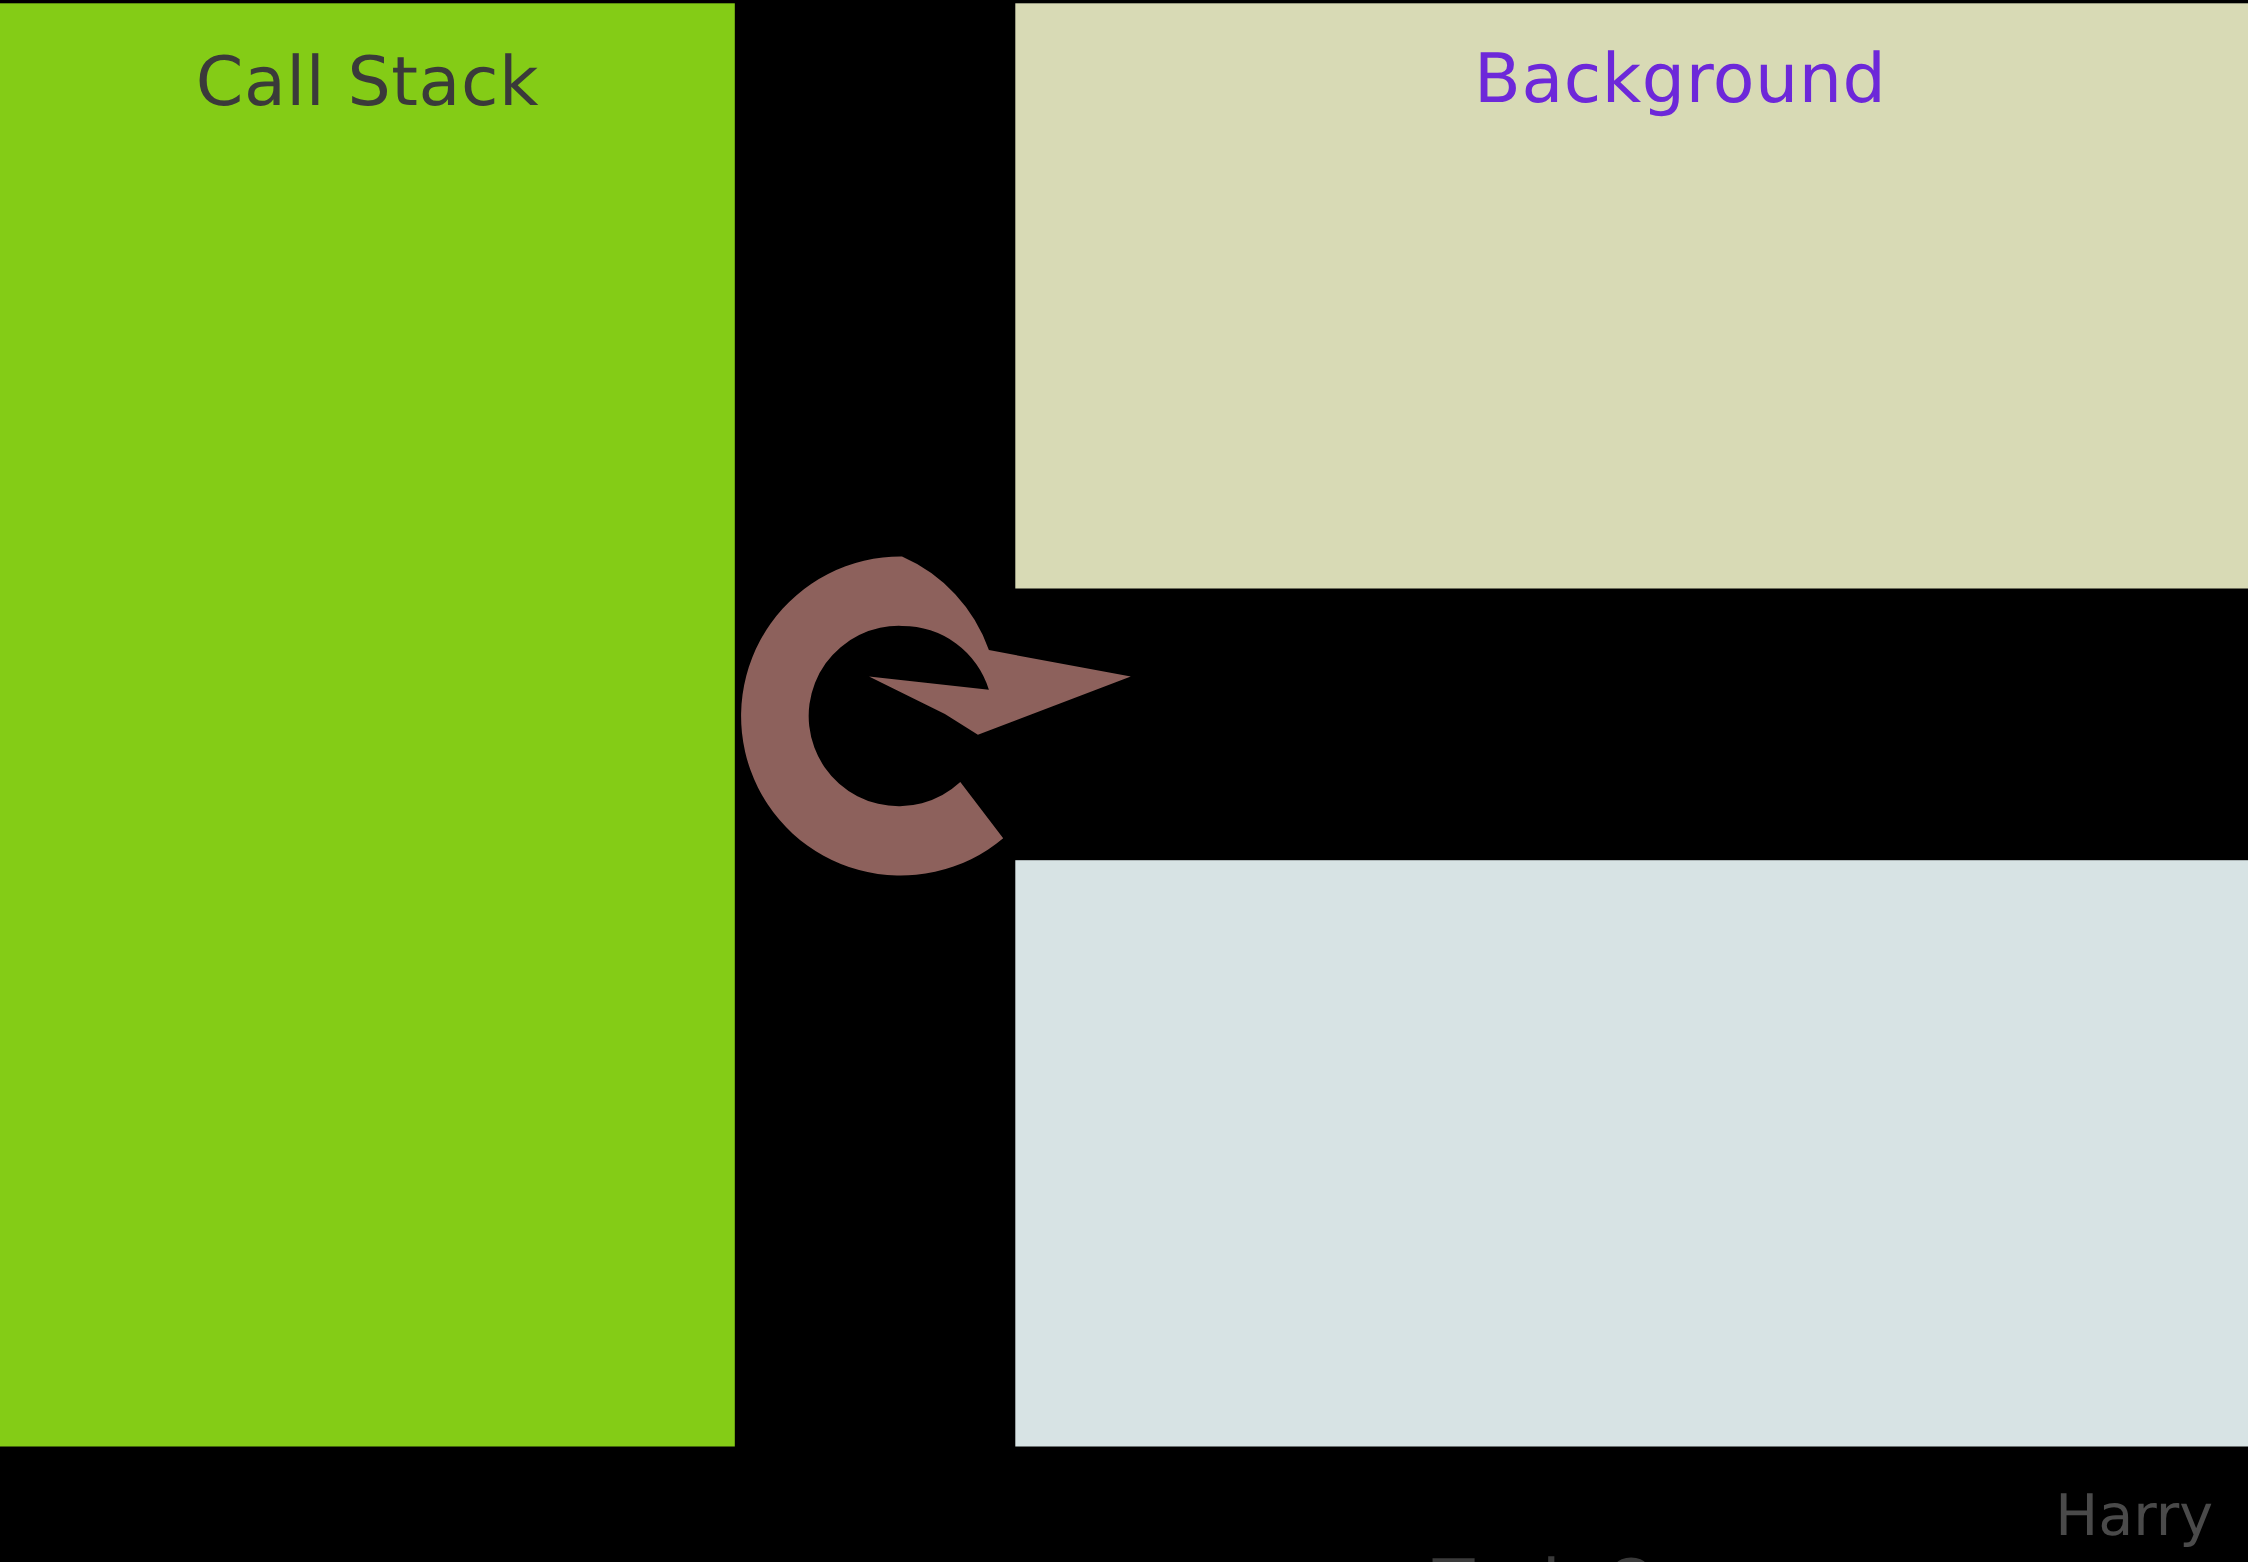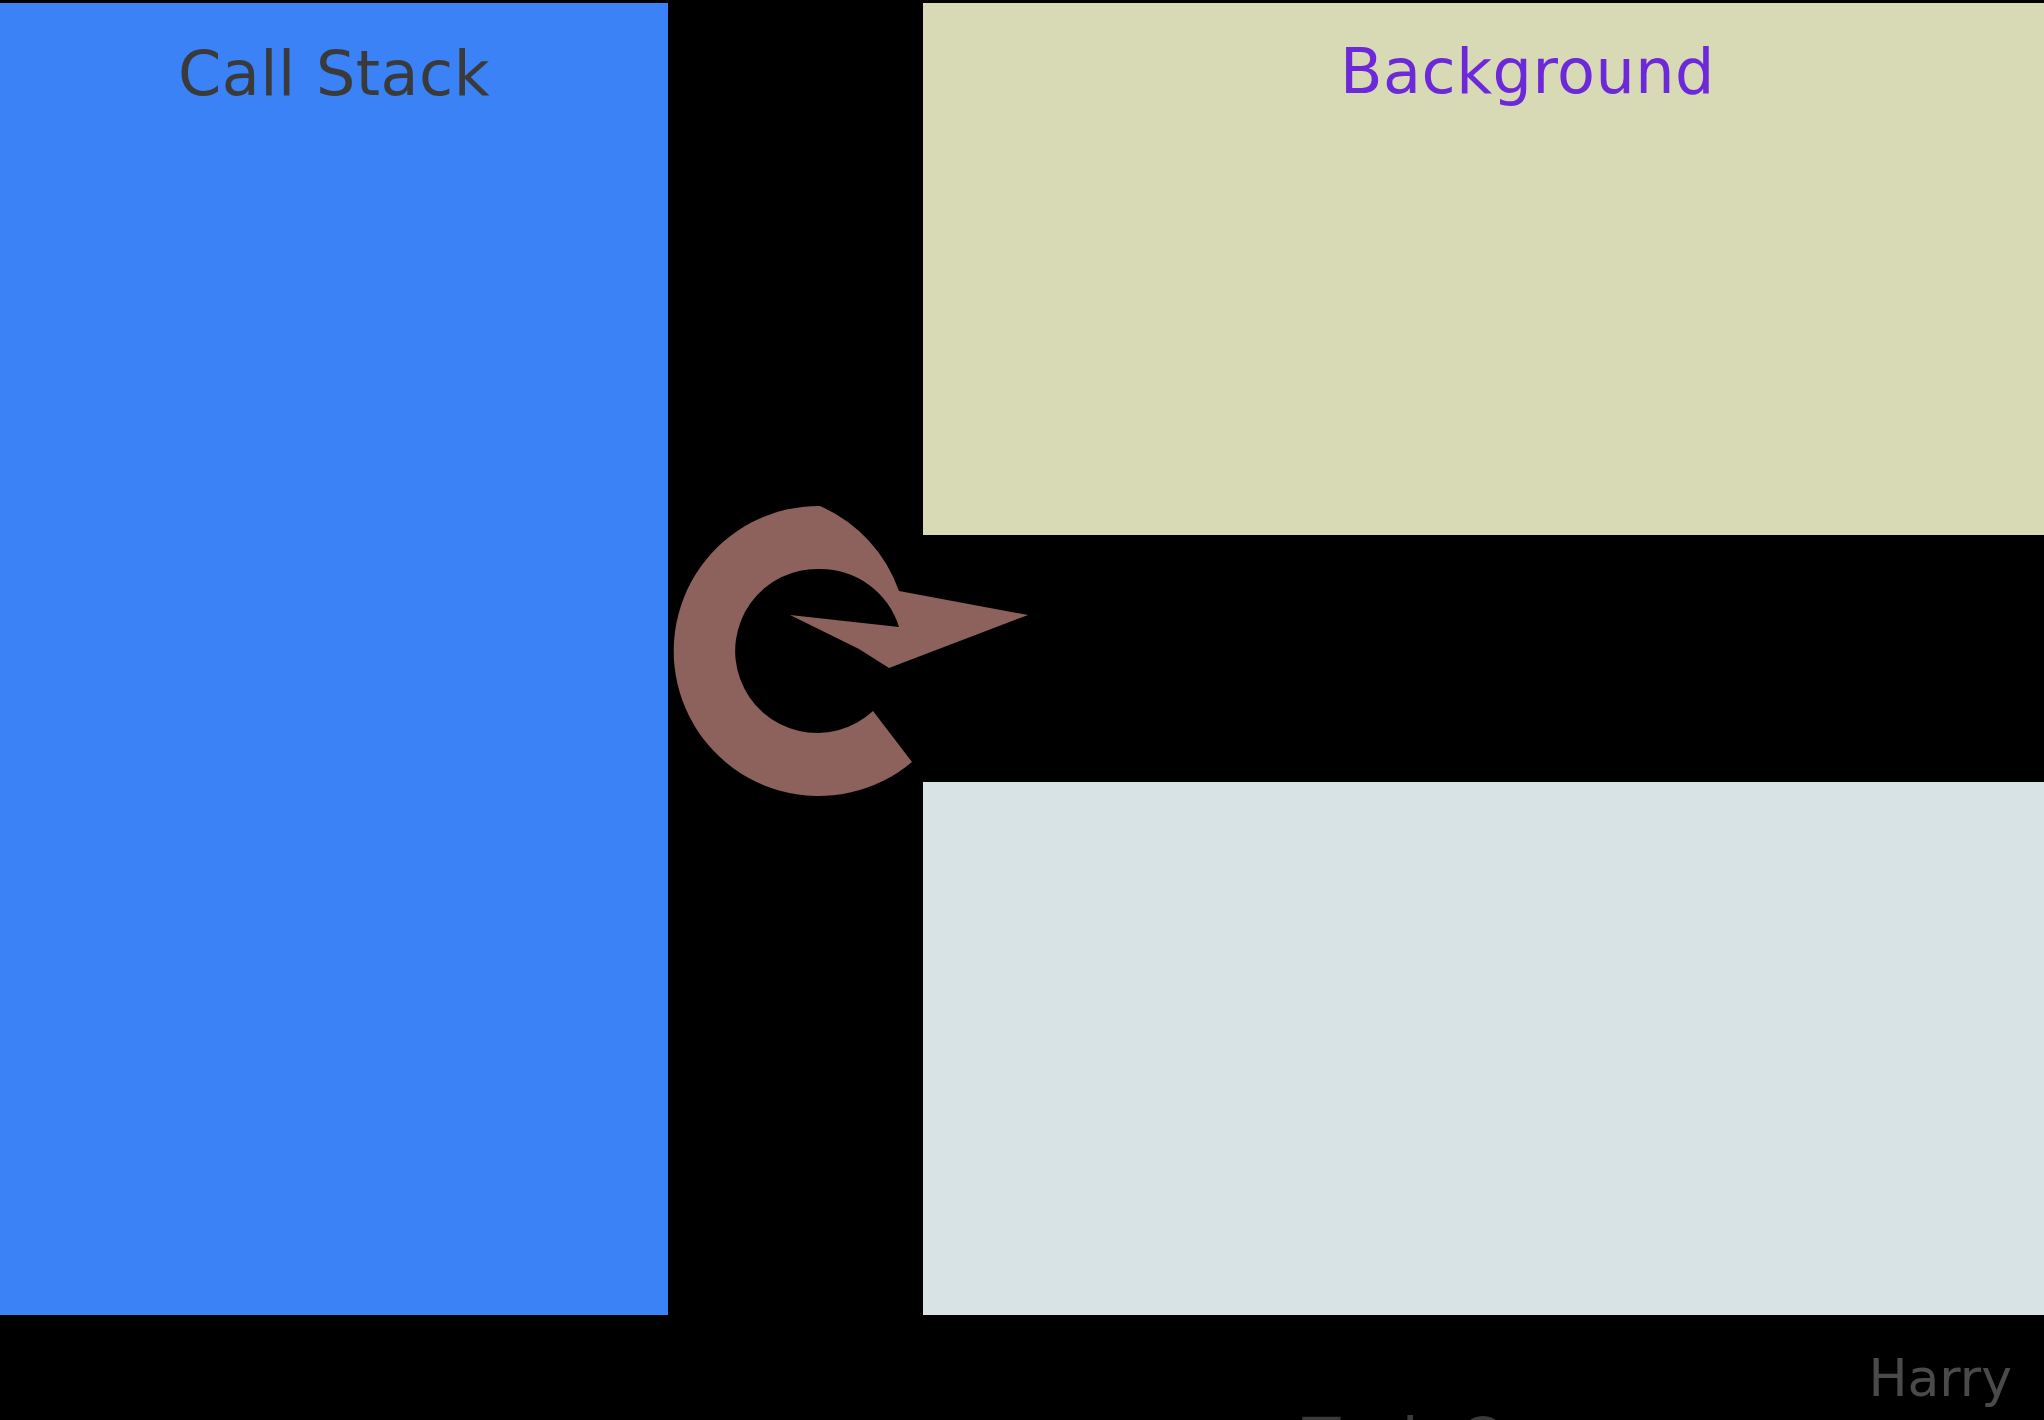--- a/index.html
+++ b/index.html
@@ -97,21 +97,21 @@
     font-weight: 400;
     line-height: 1;
     white-space: nowrap;
   }
 </style>
 </head>
 <body>
 
 <div id="canvas" style="background: rgb(0, 0, 0);">
 
-  <div class="block" id="call-stack-block" style="background: #3b82f6;">
+  <div class="block" id="call-stack-block" style="background: #84cc16;">
     <div class="block-label" id="call-stack-label" style="color: rgb(58, 58, 58);">Call Stack</div>
   </div>
 
   <div class="block" id="background-block" style="background: rgb(216, 218, 181);">
     <div class="block-label" id="background-label" style="color: #6d28d9; margin-left: 44px;">Background</div>
   </div>
 
   <div class="block" id="task-queue-block" style="background: rgb(215, 227, 228);">
     <div class="block-label" id="task-queue-label" style="color: rgb(58, 58, 58);">Task Queue</div>
   </div>

